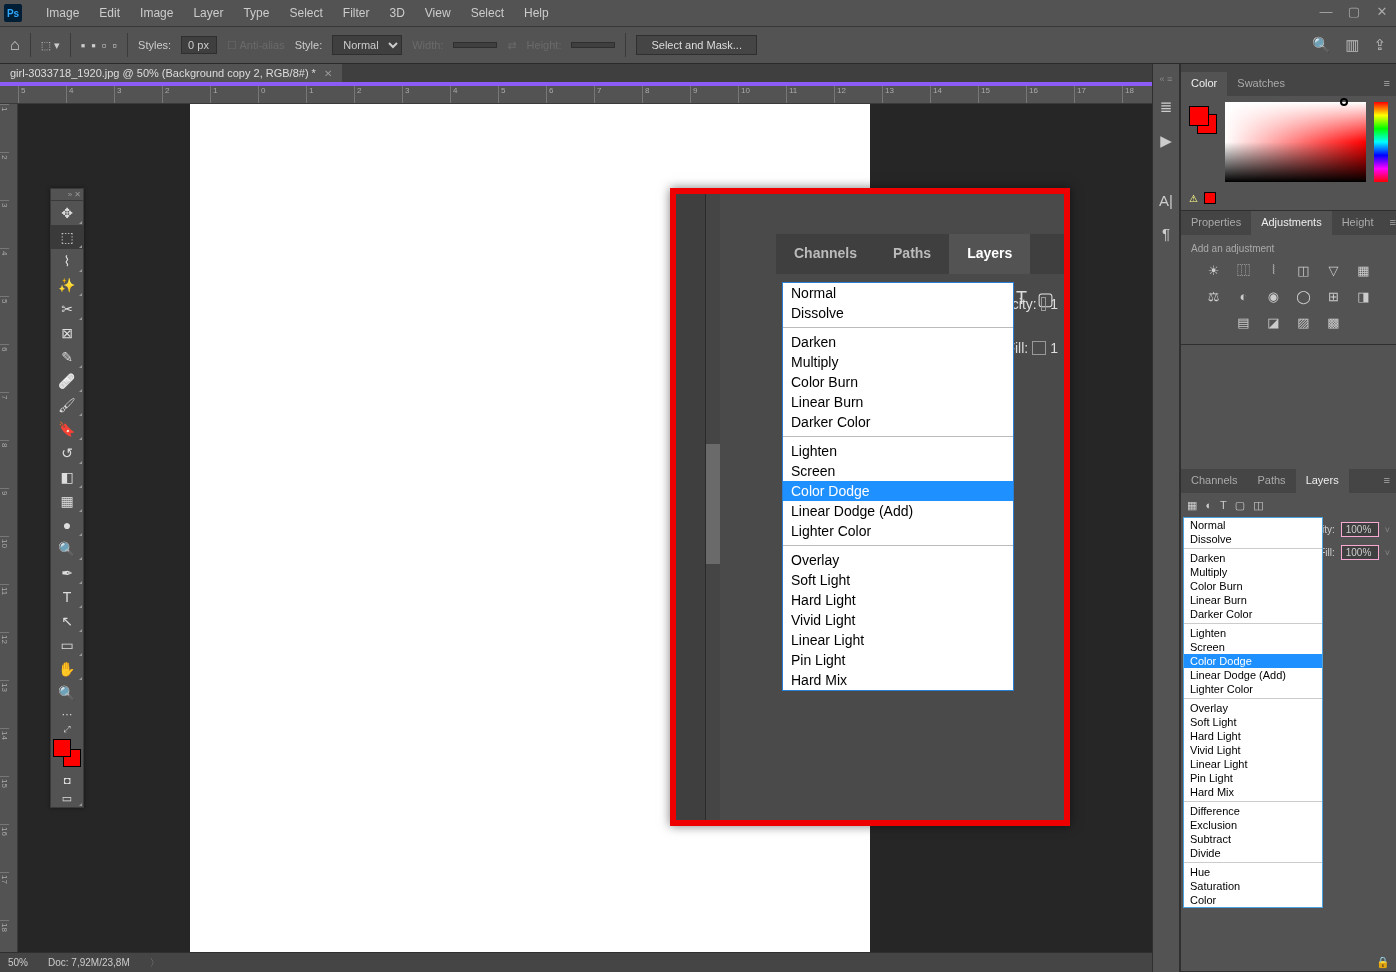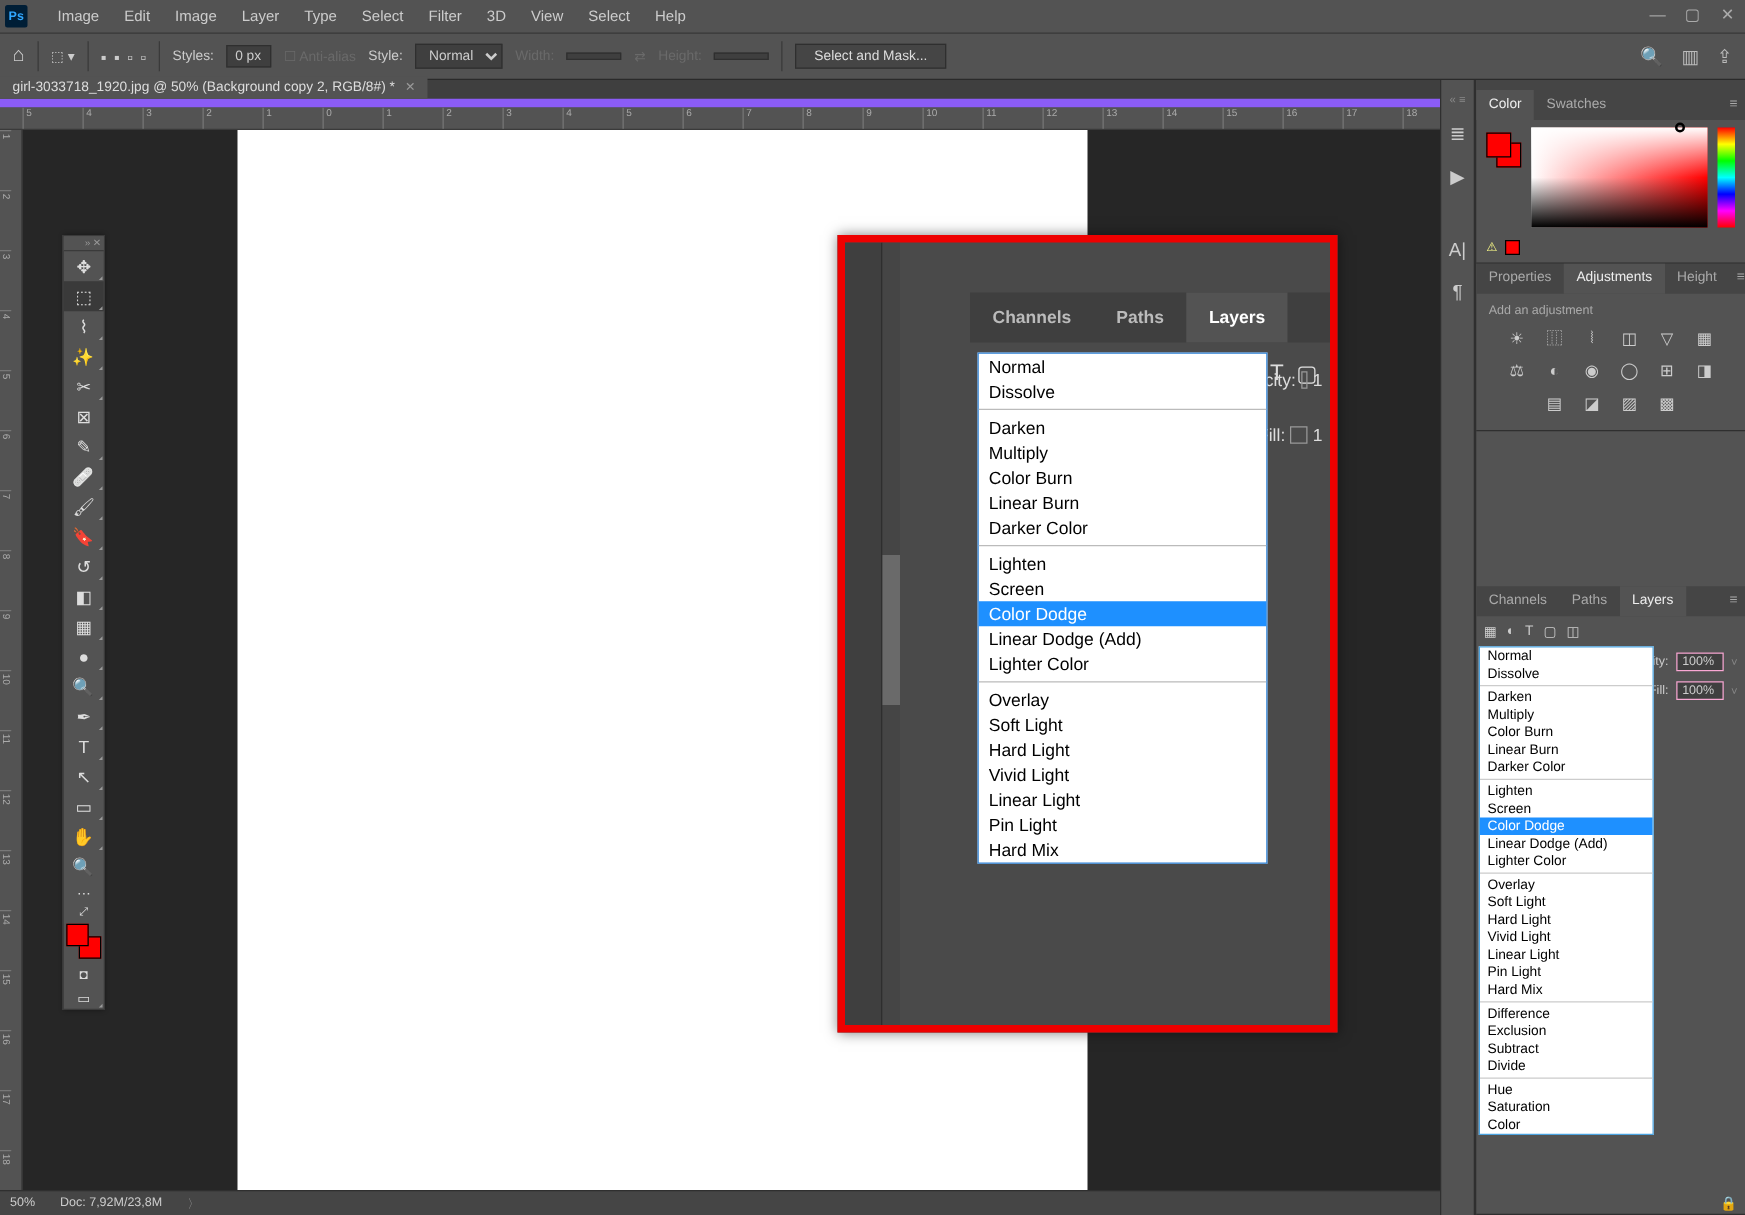--- a/index.html
+++ b/index.html
@@ -17,21 +17,21 @@
 .optbar .home-icon { font-size: 16px; }
 .optbar .sep { width: 1px; height: 24px; background: #3a3a3a; }
 .optbar .field { background: #3f3f3f; border: 1px solid #2f2f2f; padding: 2px 6px; font-size: 11px; color: #ccc; min-width: 36px; }
 .optbar select.field { min-width: 58px; }
 .optbar .lbl-dim { color: #6a6a6a; }
 .optbar .btn { background: #454545; border: 1px solid #2f2f2f; padding: 3px 14px; font-size: 11px; color: #ddd; }
 .optbar .right-icons { margin-left: auto; display: flex; gap: 14px; font-size: 15px; color: #bbb; }
 .tiny-icons { display:flex; gap:6px; font-size:13px; }
 
 
-.doctabbar { height: 22px; background: #3f3f3f; display: flex; align-items: flex-end; border-bottom: 7px solid #8b5cf6; }
+.doctabbar { height: 22px; background: #3f3f3f; display: flex; align-items: flex-end; border-bottom: 4px solid #8b5cf6; }
 .doctab { background: #535353; padding: 3px 10px; font-size: 11px; color: #ddd; display: flex; align-items: center; gap: 8px; }
 .doctab .x { color: #999; font-size: 10px; }
 .ruler-h { height: 18px; background: #535353; border-bottom: 1px solid #3a3a3a; font-size: 8px; color: #aaa; position: absolute; top: 86px; left: 0; right: 216px; overflow: hidden; }
 .ruler-h-ticks { display:flex; position:absolute; left:18px; right:0; top:0; height:18px;}
 .ruler-h-ticks span { flex: 0 0 48px; border-left: 1px solid #777; padding-left: 2px; line-height: 10px; }
 .ruler-v { width: 18px; background: #535353; border-right: 1px solid #3a3a3a; font-size: 8px; color: #aaa; position: absolute; top: 104px; left: 0; bottom: 20px; }
 .ruler-v span { display:block; height:48px; border-top:1px solid #777; writing-mode: vertical-lr; padding-top:2px; }
 
 .canvas-area { position: absolute; top: 104px; left: 18px; right: 216px; bottom: 20px; background: #262626; overflow: hidden; }
 .canvas { position: absolute; top: 0; left: 172px; width: 680px; height: 100%; background: #fff; }

